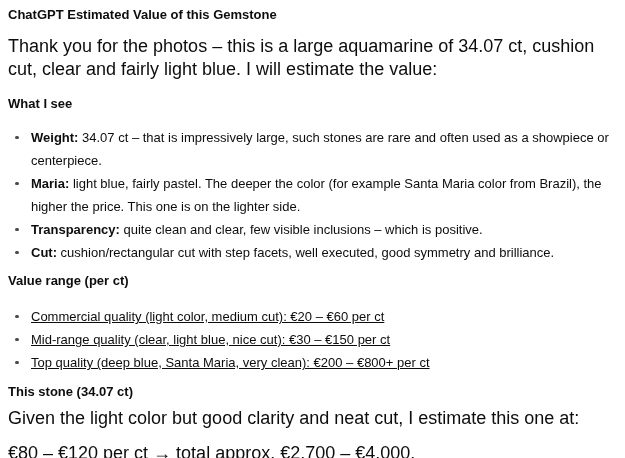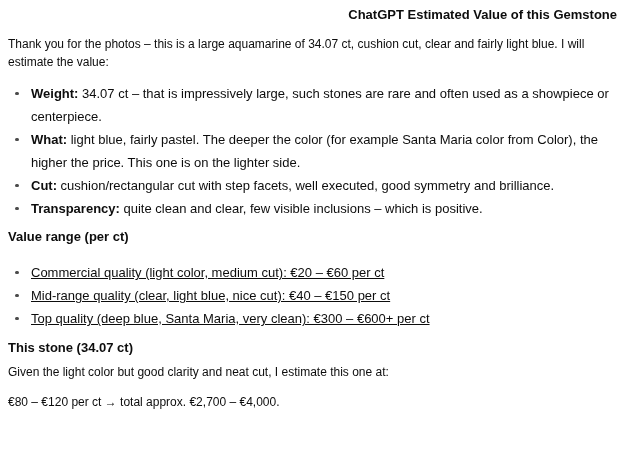--- a/index.html
+++ b/index.html
@@ -9,21 +9,21 @@
     height: 458px;
     overflow: hidden;
     padding: 3px 8px 0 8px;
     color: #0d0d0d;
     font-family: "Liberation Sans", sans-serif;
     font-size: 13px;
     line-height: 23px;
     -webkit-font-smoothing: antialiased;
   }
   .hd { font-weight: 700; font-size: 13px; line-height: 23px; }
-  p  { font-size: 12px; line-height: 18px; }
+  p  { font-size: 18px; line-height: 23px; }
   ul { list-style: none; }
   li {
     position: relative;
     padding-left: 23px;
     line-height: 23px;
   }
   li::before {
     content: "";
     position: absolute;
     left: 7px;
@@ -31,47 +31,48 @@
     width: 3.5px;
     height: 3.5px;
     border-radius: 50%;
     background: #4a4a4a;
   }
   .bold { font-weight: 400; }
   .mb0  { margin-bottom: 4px; }
   .mb1  { margin-bottom: 13px; }
   .mb5  { margin-bottom: 5px; }
   .mb6  { margin-bottom: 6px; text-decoration: underline; }
-  .mb9  { margin-bottom: 9px; text-align: right; }
+  .mb9  { margin-bottom: 9px; }
   .mb11 { margin-bottom: 11px; }
   .mb12 { margin-bottom: 12px; }
 </style>
 </head>
 <body>
 
 <article>
 
   <div class="hd mb9">ChatGPT Estimated Value of this Gemstone</div>
 
   <p class="mb11">Thank you for the photos – this is a large aquamarine of 34.07 ct, cushion cut, clear and fairly light blue. I will estimate the value:</p>
 
+  <div class="hd mb11">What I see</div>
 
   <ul class="mb5">
     <li><strong>Weight:</strong><span> 34.07 ct – that is impressively large, such stones are rare and often used as a showpiece or centerpiece.</span></li>
-    <li><strong>What:</strong><span> light blue, fairly pastel. The deeper the color (for example Santa Maria color from Color), the higher the price. This one is on the lighter side.</span></li>
+    <li><strong>Maria:</strong><span> light blue, fairly pastel. The deeper the color (for example Santa Maria color from Brazil), the higher the price. This one is on the lighter side.</span></li>
+    <li><strong>Transparency:</strong><span> quite clean and clear, few visible inclusions – which is positive.</span></li>
     <li><strong>Cut:</strong><span> cushion/rectangular cut with step facets, well executed, good symmetry and brilliance.</span></li>
-    <li><strong>Transparency:</strong><span> quite clean and clear, few visible inclusions – which is positive.</span></li>
   </ul>
 
   <div class="hd mb1">Value range (per ct)</div>
 
   <ul class="mb6">
     <li><span>Commercial quality (light color, medium cut): €20 – €60 per ct</span></li>
-    <li><span>Mid-range quality (clear, light blue, nice cut): €40 – €150 per ct</span></li>
-    <li><span>Top quality (deep blue, Santa Maria, very clean): €300 – €600+ per ct</span></li>
+    <li><span>Mid-range quality (clear, light blue, nice cut): €30 – €150 per ct</span></li>
+    <li><span>Top quality (deep blue, Santa Maria, very clean): €200 – €800+ per ct</span></li>
   </ul>
 
   <div class="hd mb0">This stone (34.07 ct)</div>
 
   <p class="mb12">Given the light color but good clarity and neat cut, I estimate this one at:</p>
 
   <p class="bold">€80 – €120 per ct → total approx. €2,700 – €4,000.</p>
 
 </article>
 

